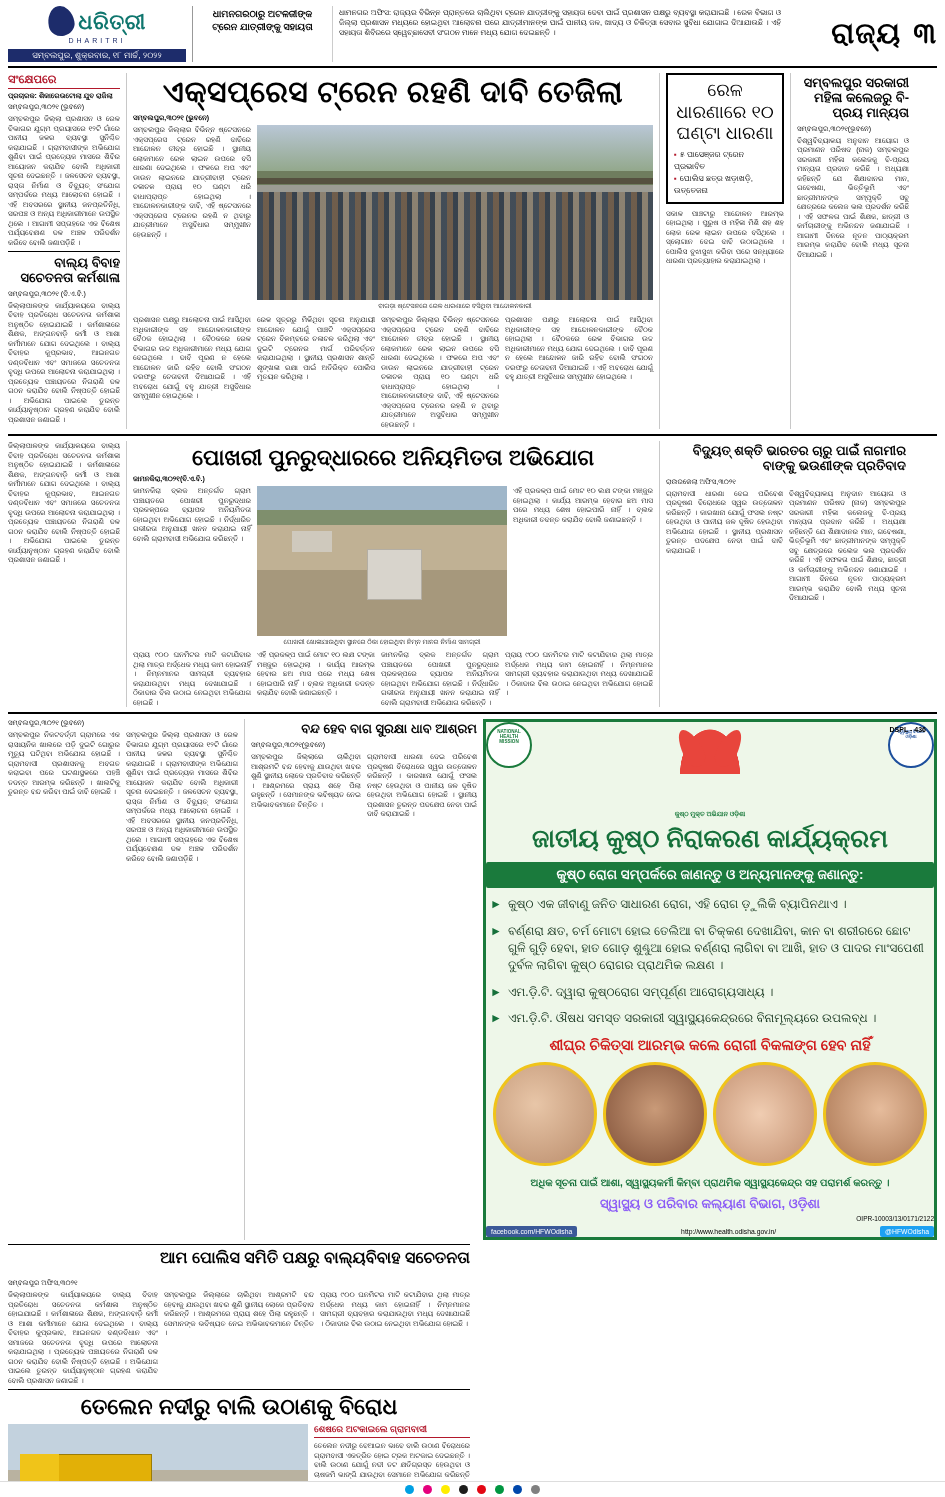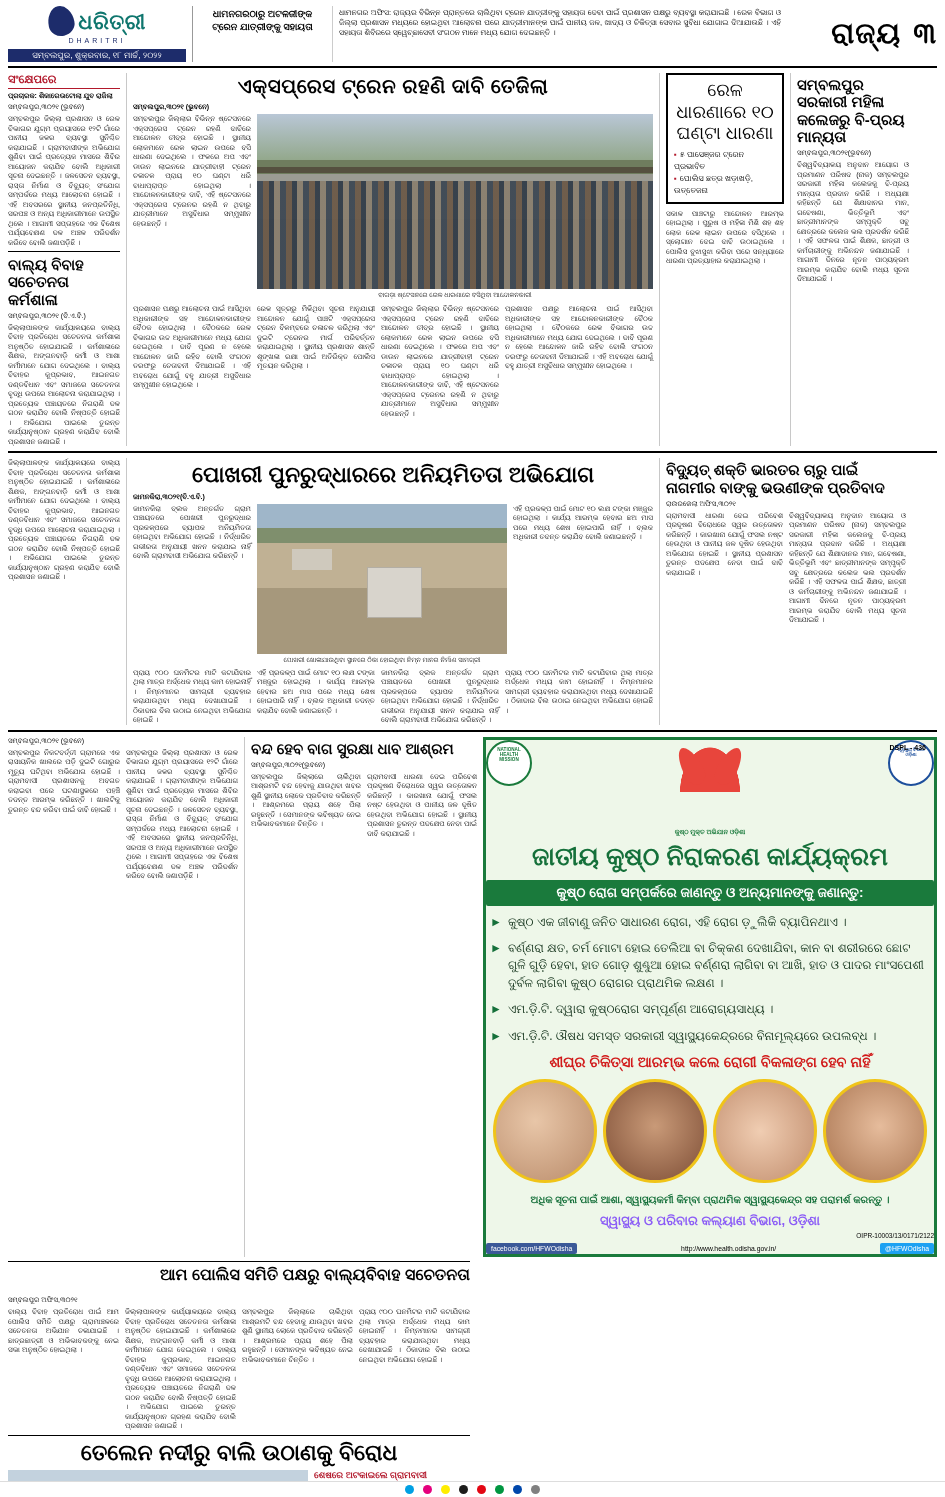--- a/index.html
+++ b/index.html
@@ -29,24 +29,24 @@
   .mast-right .state { font-size:29px; font-weight:bold; letter-spacing:1px; }
 
   
   .cols { display:flex; gap:6px; margin-top:5px; }
   .col { }
   .rule-v { border-left:1px solid #c8c8c8; }
 
   .sec-title { font-weight:bold; font-size:11.5px; color:#b2182b; border-bottom:1px solid #b2182b; padding-bottom:2px; margin-bottom:3px;}
   .tiny { font-size:7.2px; line-height:1.32; text-align:justify; color:#111; }
   .byline { font-size:7px; font-weight:bold; margin:0 0 3px 0; }
-  .headline-main { font-size:20px; font-weight:bold; text-align:center; letter-spacing:0.5px; line-height:1.1; margin:2px 0 6px; }
+  .headline-main { font-size:30px; font-weight:bold; text-align:center; letter-spacing:0.5px; line-height:1.1; margin:2px 0 6px; }
   .headline-2 { font-size:22px; font-weight:bold; text-align:center; line-height:1.15; margin:4px 0 5px; }
   .headline-3 { font-size:16px; font-weight:bold; text-align:right; line-height:1.15; margin:3px 0 12px; }
-  .headline-4 { font-size:15px; font-weight:bold; text-align:left; line-height:1.15; margin:3px 0 4px; }
+  .headline-4 { font-size:13px; font-weight:bold; text-align:right; line-height:1.15; margin:3px 0 4px; }
   .hr-thin { border:0; border-top:1px solid #000; margin:4px 0; }
   .hr-thick { border:0; border-top:2px solid #000; margin:5px 0; }
 
   .photo { width:100%; background:#5d6b57; position:relative; overflow:hidden; }
   .caption { font-size:6.6px; text-align:center; margin-top:2px; color:#222; }
 
   
   .ph-rail { height:175px; background:
      linear-gradient(#8fa3b8 0 24%, #6f7d5e 24% 34%, #9b9b93 34% 60%, #8a8a82 60% 100%); }
   .ph-rail .crowd { position:absolute; left:0; right:0; top:38%; height:62%;
@@ -301,21 +301,20 @@
       </div>
     </div>
   </div>
 
   <div style="display:flex; gap:6px;">
     <div style="width:462px;">
       <hr class="hr-thin">
       <div class="headline-3">ଆମ ପୋଲିସ ସମିତି ପକ୍ଷରୁ ବାଲ୍ୟବିବାହ ସଚେତନତା</div>
       <div class="byline" style="font-weight:normal;">ସମ୍ବଲପୁର ଅଫିସ,୩୦୨୧</div>
       <div style="display:flex; gap:6px;">
-        <div style="flex:1;" class="tiny">ବାଲ୍ୟ ବିବାହ ପ୍ରତିରୋଧ ପାଇଁ ଆମ ପୋଲିସ ସମିତି ପକ୍ଷରୁ ଗ୍ରାମାଞ୍ଚଳରେ ସଚେତନତା ଅଭିଯାନ ଚଳାଯାଇଛି । ଛାତ୍ରଛାତ୍ରୀ ଓ ଅଭିଭାବକଙ୍କୁ ନେଇ ସଭା ଅନୁଷ୍ଠିତ ହୋଇଥିଲା ।</div>
         <div style="flex:1;" class="tiny">ଜିଲ୍ଲାପାଳଙ୍କ କାର୍ଯ୍ୟାଳୟରେ ବାଲ୍ୟ ବିବାହ ପ୍ରତିରୋଧ ସଚେତନତା କର୍ମଶାଳା ଅନୁଷ୍ଠିତ ହୋଇଯାଇଛି । କର୍ମଶାଳାରେ ଶିକ୍ଷକ, ଅଙ୍ଗନବାଡ଼ି କର୍ମୀ ଓ ଆଶା କର୍ମୀମାନେ ଯୋଗ ଦେଇଥିଲେ । ବାଲ୍ୟ ବିବାହର କୁପ୍ରଭାବ, ଆଇନଗତ ଦଣ୍ଡବିଧାନ ଏବଂ ସମାଜରେ ସଚେତନତା ବୃଦ୍ଧି ଉପରେ ଆଲୋଚନା କରାଯାଇଥିଲା । ପ୍ରତ୍ୟେକ ପଞ୍ଚାୟତରେ ନିଗରାଣି ଦଳ ଗଠନ କରାଯିବ ବୋଲି ନିଷ୍ପତ୍ତି ହୋଇଛି । ଅଭିଯୋଗ ପାଇଲେ ତୁରନ୍ତ କାର୍ଯ୍ୟାନୁଷ୍ଠାନ ଗ୍ରହଣ କରାଯିବ ବୋଲି ପ୍ରଶାସନ ଜଣାଇଛି ।</div>
         <div style="flex:1;" class="tiny">ସମ୍ବଲପୁର ଜିଲ୍ଲାରେ ଚାଲିଥିବା ଆଶ୍ରମଟି ବନ୍ଦ ହେବାକୁ ଯାଉଥିବା ଖବର ଶୁଣି ସ୍ଥାନୀୟ ଲୋକେ ପ୍ରତିବାଦ କରିଛନ୍ତି । ଆଶ୍ରମରେ ପ୍ରାୟ ଶହେ ପିଲା ରହୁଛନ୍ତି । ସେମାନଙ୍କ ଭବିଷ୍ୟତ ନେଇ ଅଭିଭାବକମାନେ ଚିନ୍ତିତ ।</div>
         <div style="flex:1;" class="tiny">ପ୍ରାୟ ୯୦୦ ଘନମିଟର ମାଟି କଟାଯିବାର ଥିଲା ମାତ୍ର ଅର୍ଦ୍ଧେକ ମଧ୍ୟ କାମ ହୋଇନାହିଁ । ନିମ୍ନମାନର ସାମଗ୍ରୀ ବ୍ୟବହାର କରାଯାଉଥିବା ମଧ୍ୟ ଦେଖାଯାଇଛି । ଠିକାଦାର ବିଲ ଉଠାଇ ନେଇଥିବା ଅଭିଯୋଗ ହୋଇଛି ।</div>
       </div>
 
       <hr class="hr-thin">
       <div class="headline-2">ତେଲେନ ନଦୀରୁ ବାଲି ଉଠାଣକୁ ବିରୋଧ</div>
       <div style="display:flex; gap:6px;">
         <div style="width:300px;">
           <div class="photo ph-truck">

